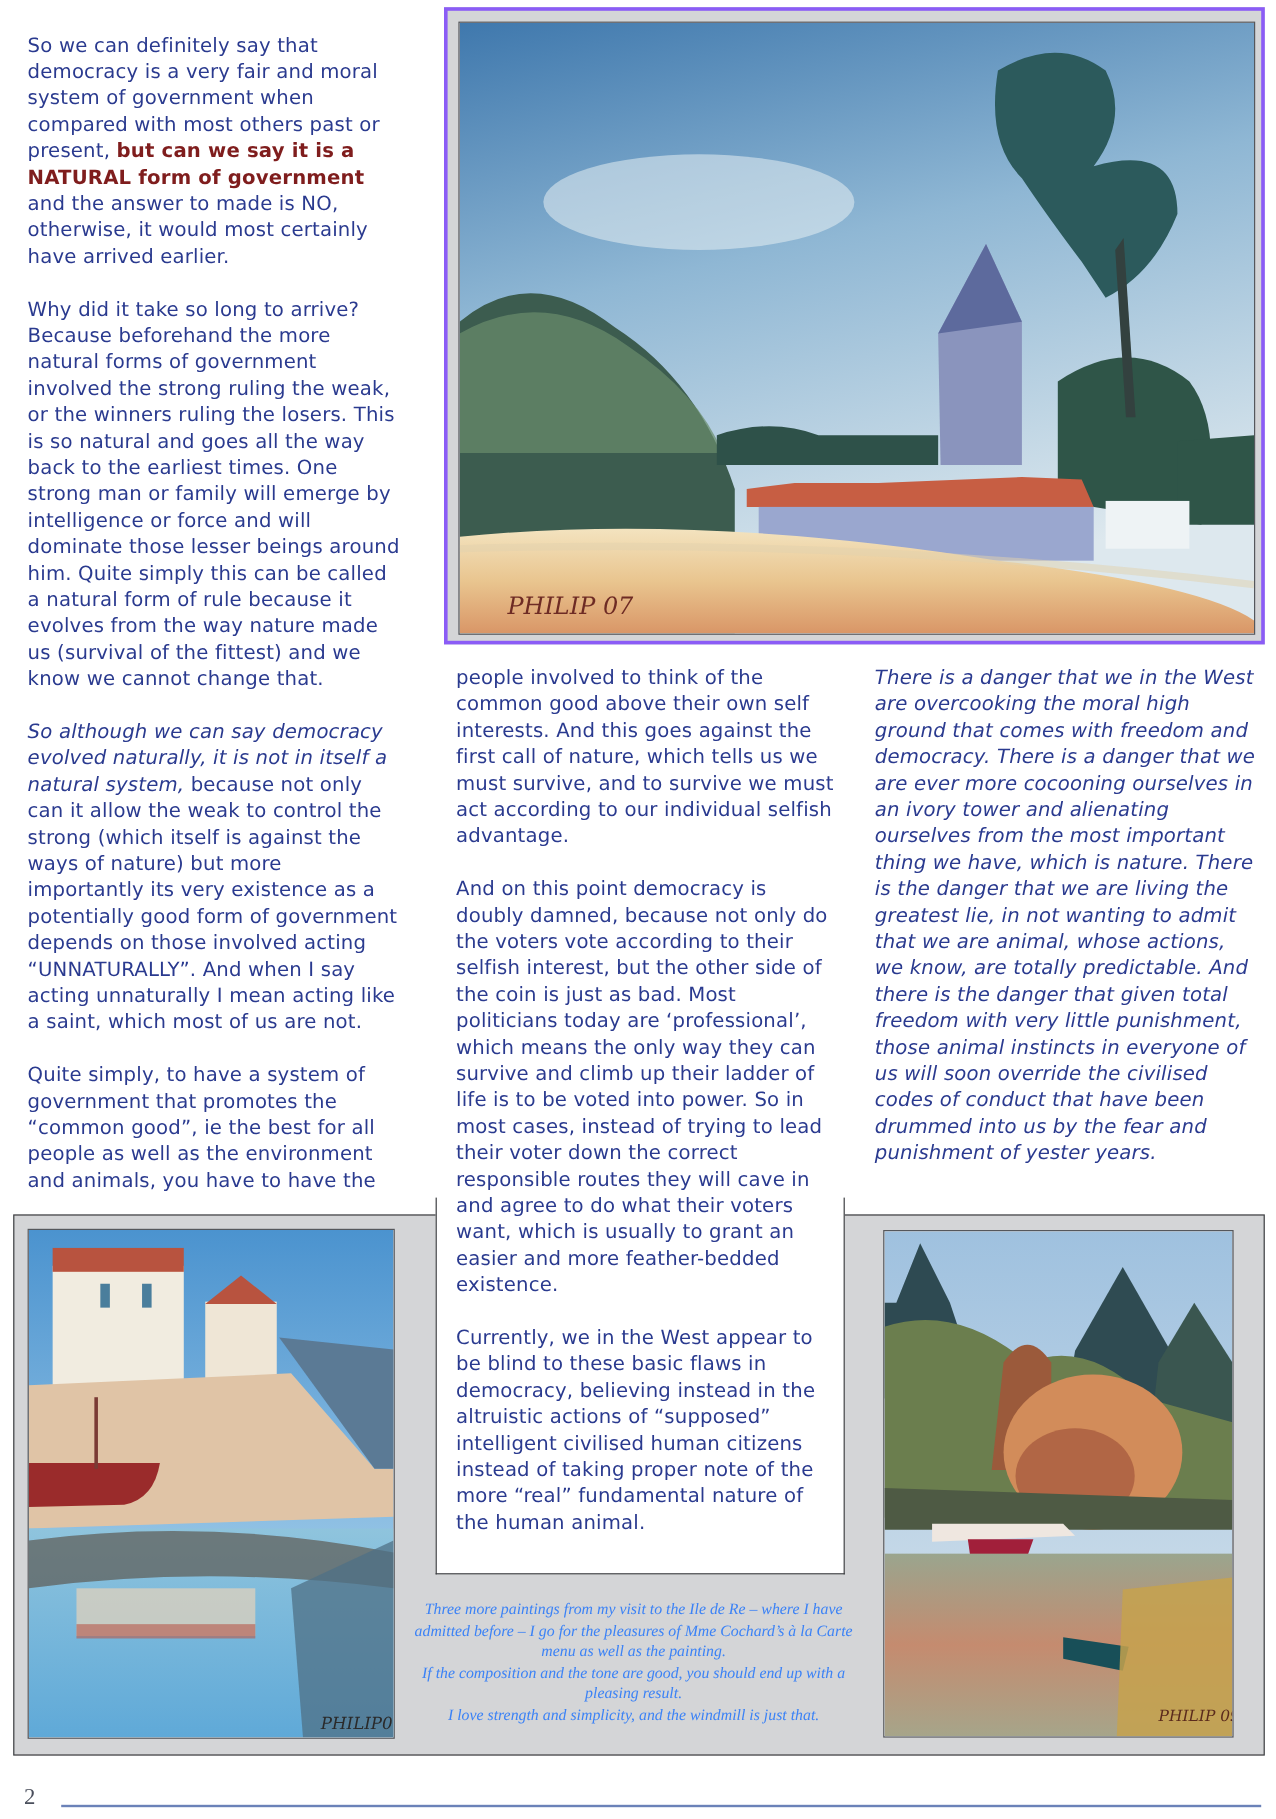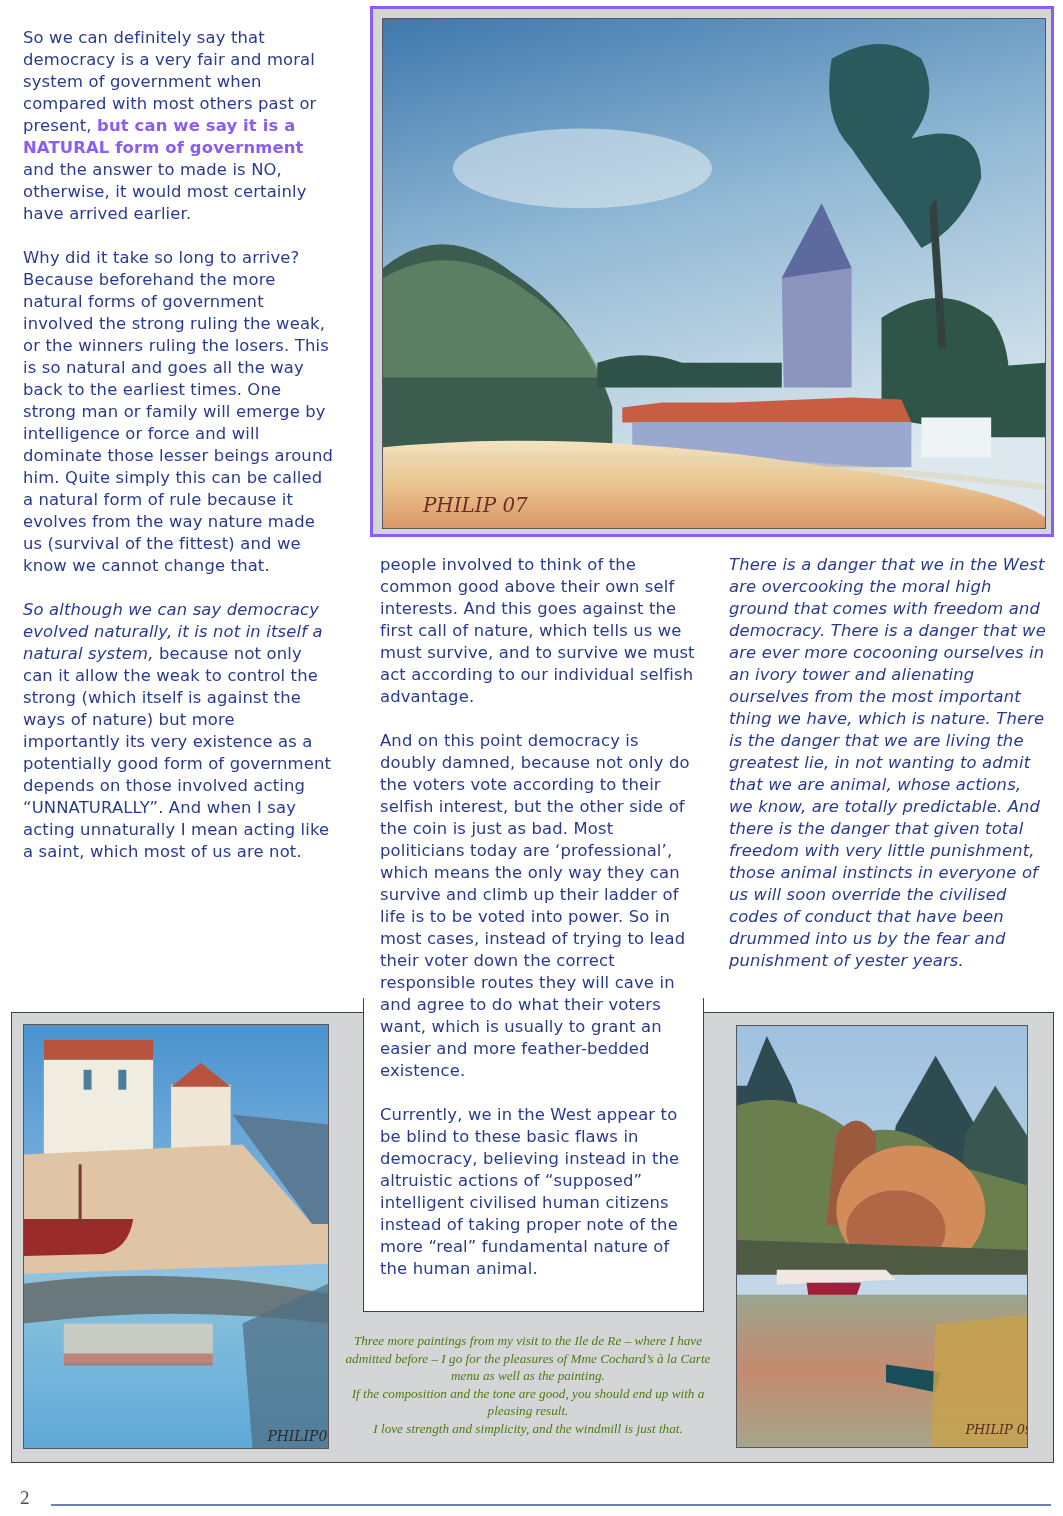--- a/index.html
+++ b/index.html
@@ -10,21 +10,21 @@
     }
     .txt {
       position: absolute;
       color: #2a3a8f;
       font-size: 16.4px;
       line-height: 22px;
       letter-spacing: 0.15px;
     }
     .txt p { margin: 0 0 22px 0; }
     .txt p:last-child { margin-bottom: 0; }
-    .txt b { font-weight: bold; color: #8b5cf6; }
+    .txt b { font-weight: bold; color: #7f1d1d; }
     .txt i { font-style: italic; text-align: right; }
     .it { font-style: italic; }
 
     
     .frame-top {
       position: absolute; left: 370px; top: 6px; width: 684px; height: 531px;
       background: #d4d5d7; border: 3px solid #8b5cf6; box-sizing: border-box;
     }
     .painting {
       position: absolute; border: 1px solid #55575c; box-sizing: border-box; overflow: hidden;
@@ -36,39 +36,40 @@
       position: absolute; left: 11px; top: 1012px; width: 1043px; height: 451px;
       background: #d4d5d7; border: 1px solid #3e3f42; box-sizing: border-box;
     }
     .center-box {
       position: absolute; left: 363px; top: 998px; width: 341px; height: 314px;
       background: #ffffff; border: 1px solid #3e3f42; border-top: none; box-sizing: border-box;
     }
     .caption {
       position: absolute; left: 340px; top: 1332px; width: 376px;
       font-family: "Liberation Serif", "DejaVu Serif", serif;
-      font-style: italic; font-size: 13.2px; line-height: 17.5px; color: #4d7c0f;
+      font-style: italic; font-size: 13.2px; line-height: 17.5px; color: #3b82f6;
       text-align: center;
     }
     .footer-num {
       position: absolute; left: 20px; top: 1487px;
       font-family: "Liberation Serif", serif; font-size: 19px; color: #4a4f5c;
     }
     .footer-rule {
       position: absolute; left: 51px; top: 1504px; width: 1000px; height: 2px;
       background: #6b82b8;
     }
   </style>
 </head>
 <body>
 
 <div class="txt" style="left:23px; top:27px; width:312px;">
   <p><span>So we can definitely say that democracy is a very fair and moral system of government when compared with most others past or present, </span><b>but can we say it is a NATURAL form of government</b><span> and the answer to made is NO, otherwise, it would most certainly have arrived earlier.</span></p>
   <p>Why did it take so long to arrive? Because beforehand the more natural forms of government involved the strong ruling the weak, or the winners ruling the losers. This is so natural and goes all the way back to the earliest times. One strong man or family will emerge by intelligence or force and will dominate those lesser beings around him. Quite simply this can be called a natural form of rule because it evolves from the way nature made us (survival of the fittest) and we know we cannot change that.</p>
   <p><i>So although we can say democracy evolved naturally, it is not in itself a natural system,</i><span> because not only can it allow the weak to control the strong (which itself is against the ways of nature) but more importantly its very existence as a potentially good form of government depends on those involved acting “UNNATURALLY”. And when I say acting unnaturally I mean acting like a saint, which most of us are not.</span></p>
+  <p>Quite simply, to have a system of government that promotes the “common good”, ie the best for all people as well as the environment and animals, you have to have the</p>
 </div>
 
 <div class="frame-top">
   <div class="painting" style="left:9px; top:9px; width:664px; height:511px;">
     <svg viewBox="0 0 664 511" preserveAspectRatio="none">
       <defs>
         <linearGradient id="sky1" x1="0" y1="0" x2="0.3" y2="1">
           <stop offset="0" stop-color="#3f78ad"></stop>
           <stop offset="0.45" stop-color="#8fb7d4"></stop>
           <stop offset="1" stop-color="#dde8ee"></stop>

